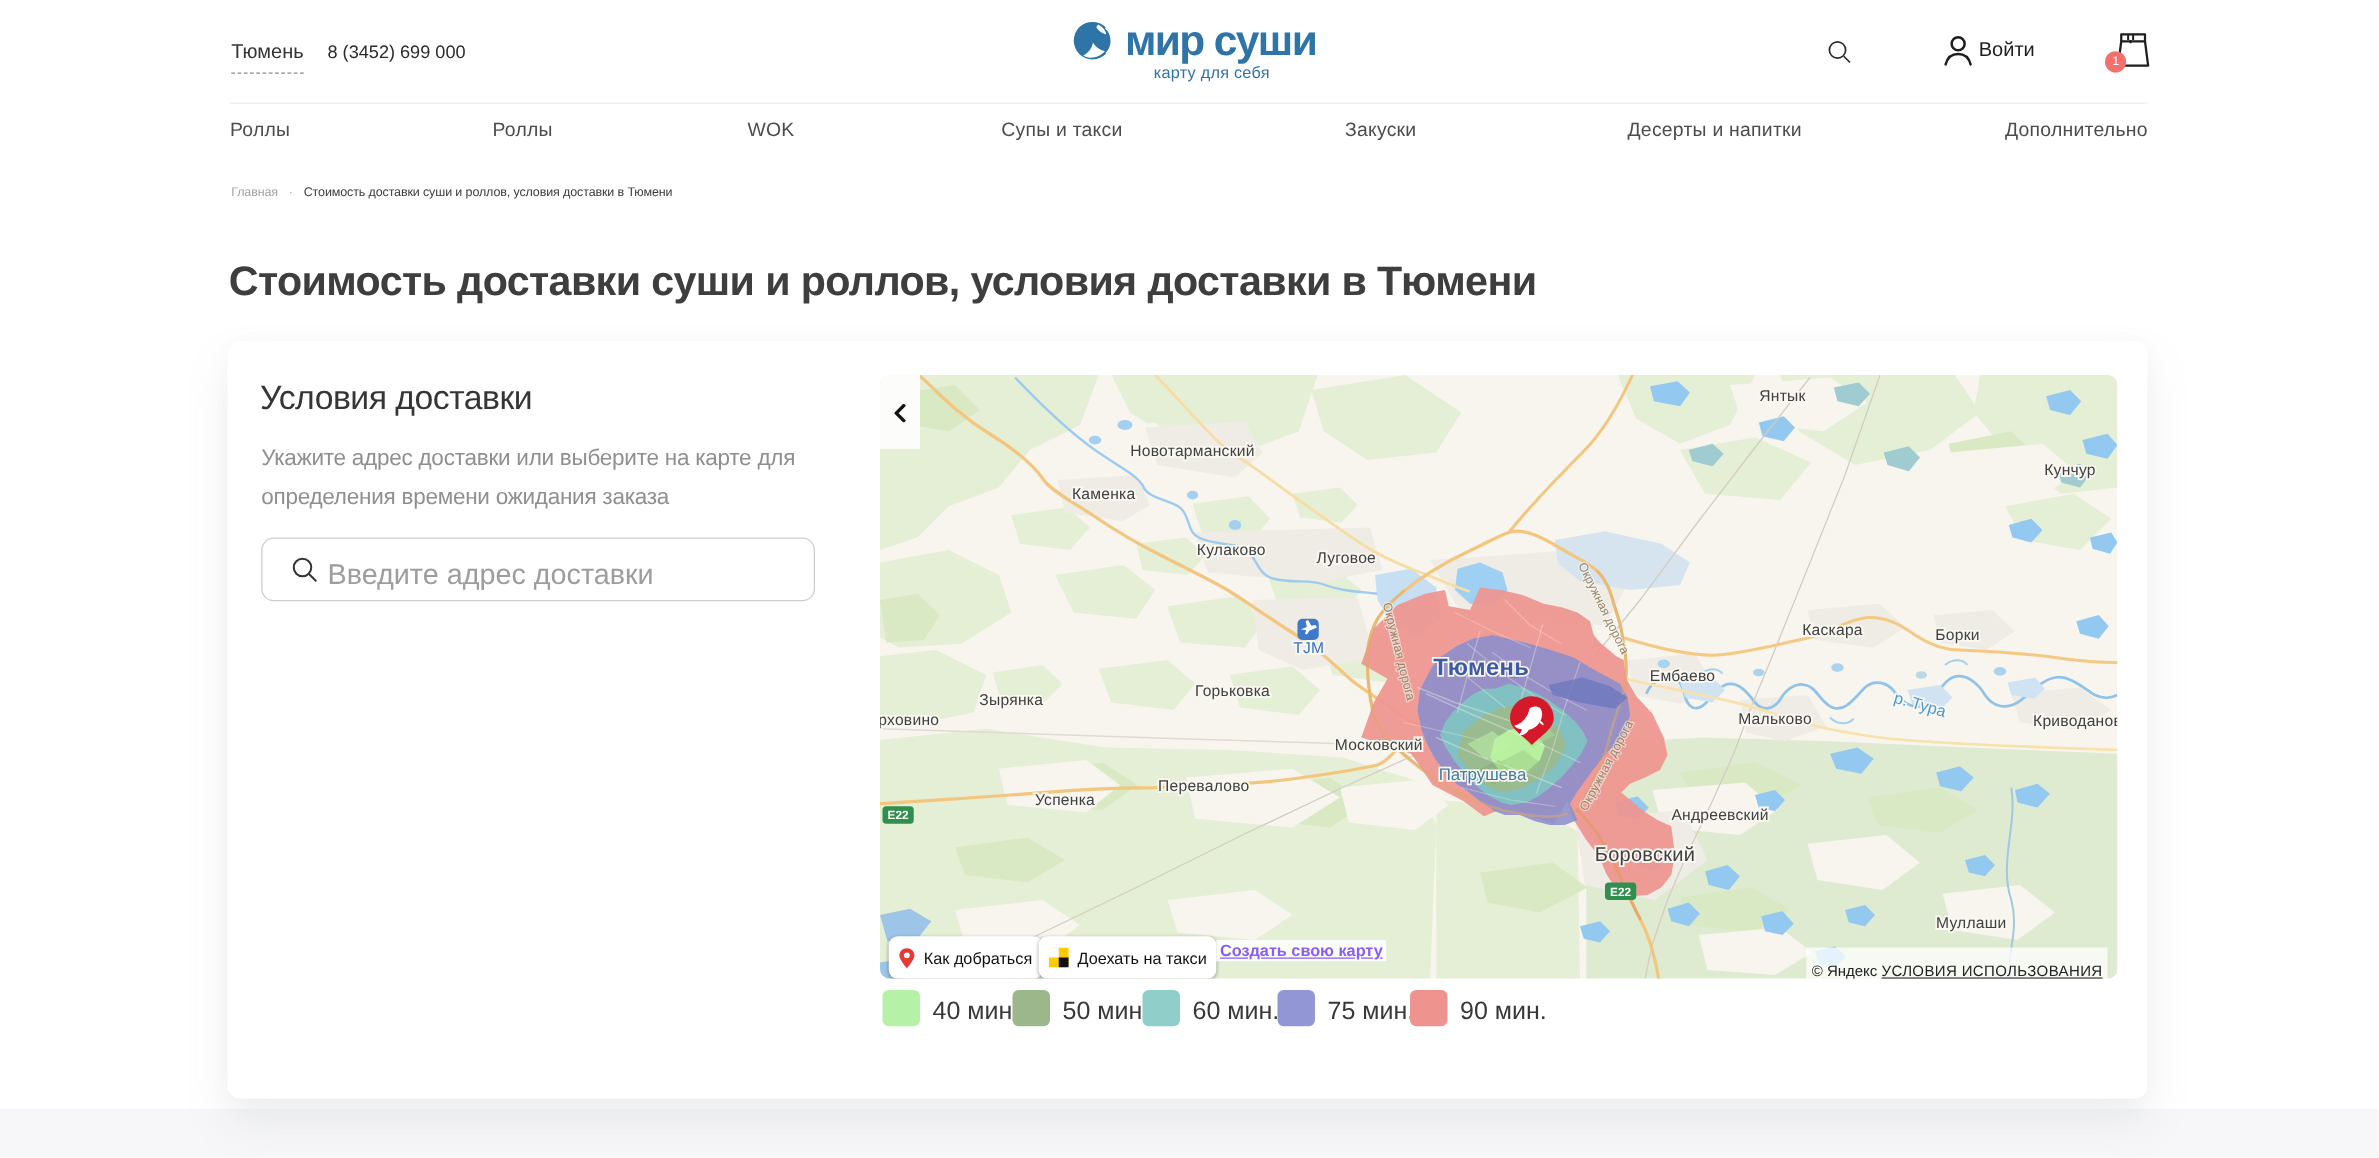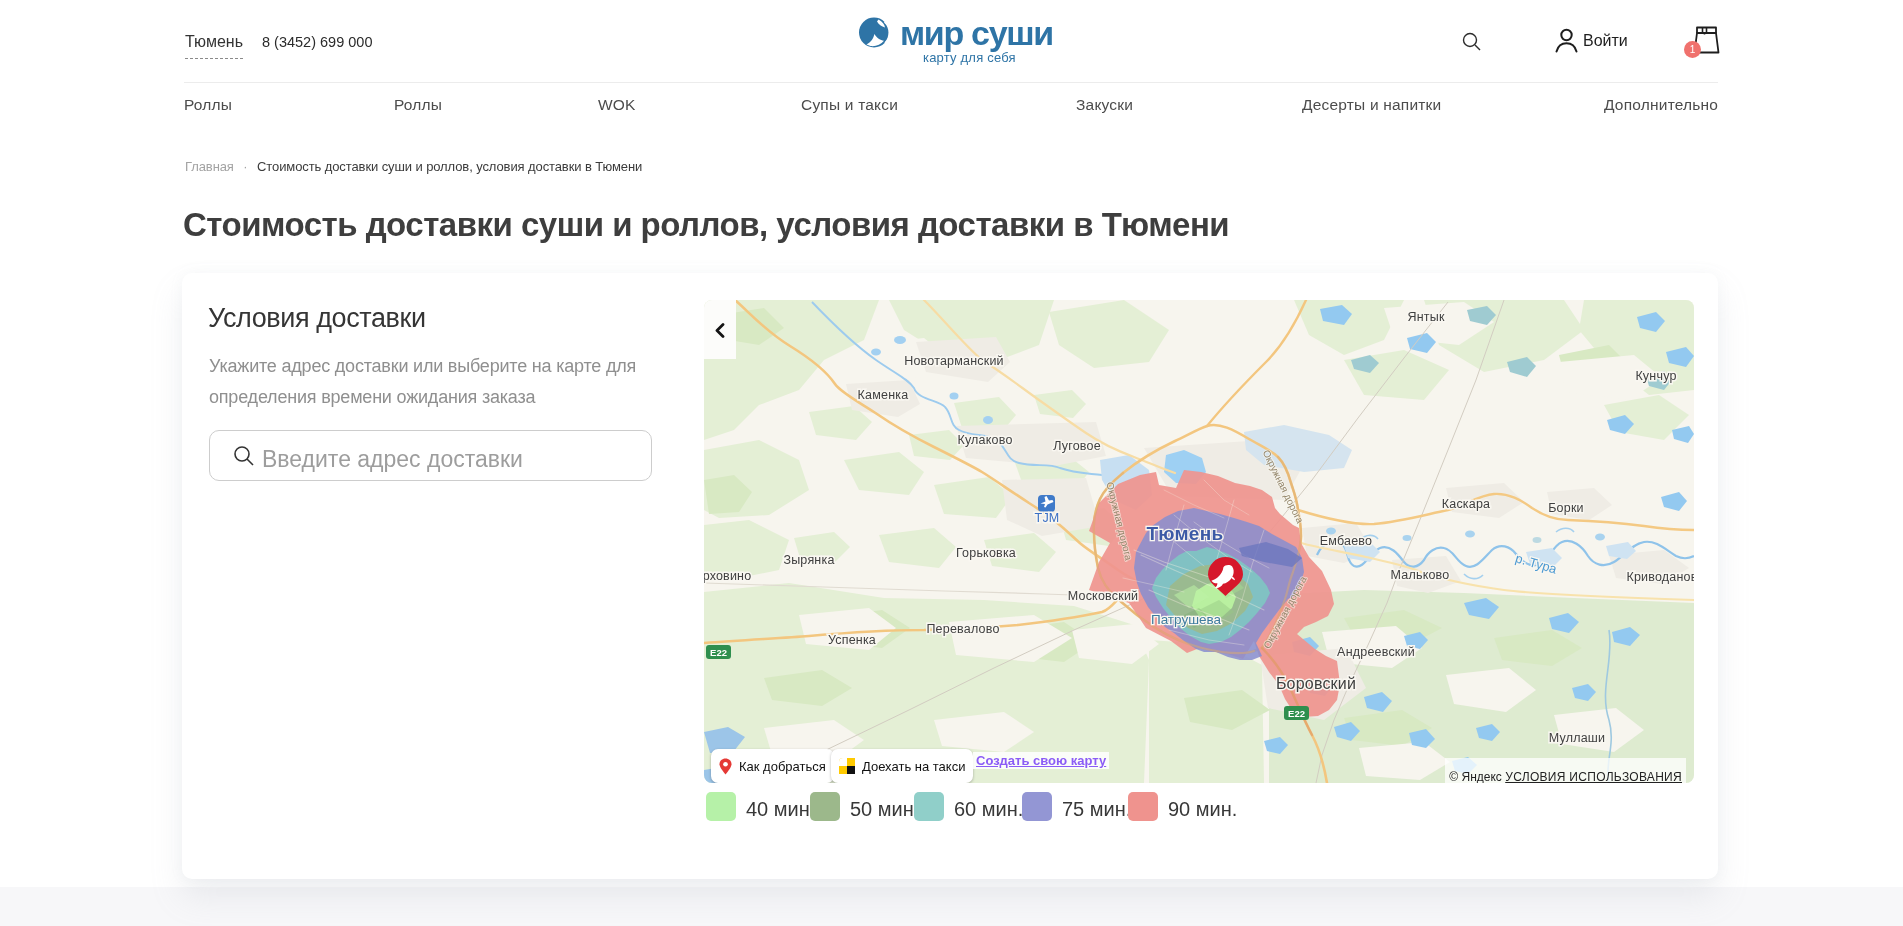--- a/index.html
+++ b/index.html
@@ -8,21 +8,21 @@
 .abs { position:absolute; }
 #city { left:185px; top:33px; font-size:16px; color:#333; border-bottom:1.5px dashed #8a8a8a; padding-bottom:7px; }
 #phone { left:262px; top:34px; font-size:14.5px; color:#2b2b2b; }
 #logo-text { left:900px; top:14px; font-size:34px; font-weight:bold; color:#2e74a6; letter-spacing:-1.3px;text-align:right; }
 #logo-sub { left:923px; top:50px; font-size:13px; color:#2e74a6; letter-spacing:0.2px; }
 #login-text { left:1583px; top:32px; font-size:16px; color:#1e1e1e; }
 #cart-badge { left:1684px; top:41px; width:17px; height:17px; border-radius:50%; background:#f0716d;
   color:#fff; font-size:10px; text-align:center; line-height:17px; }
 #navline { left:184px; top:82px; width:1534px; border-top:1px solid #ececec; }
 .nav { top:96px; font-size:15.5px; color:#4c4c4c; letter-spacing:0.2px; }
-#bc { left:185px; top:159px; font-size:13px; color:#3b3b3b; letter-spacing:-0.1px; }
+#bc { left:185px; top:149px; font-size:10px; color:#3b3b3b; letter-spacing:-0.1px; }
 #bc .g { color:#a3a3a3; }
 #title { left:183px; top:206px; font-size:33px; font-weight:bold; color:#3e3e3e; letter-spacing:-0.5px; }
 #card { left:182px; top:273px; width:1536px; height:606px; background:#fff; border-radius:10px;
   box-shadow:0 18px 32px rgba(160,165,180,.17), 0 0 14px rgba(160,165,180,.07); }
 #card-h { left:208px; top:303px; font-size:27px; color:#353535; letter-spacing:-0.4px; }
 #card-p { left:209px; top:351px; font-size:18px; color:#8f8f8f; line-height:31px; letter-spacing:-0.2px; }
 #inp { left:209px; top:430px; width:443px; height:51px; border:1px solid #cdcdcd; border-radius:10px; background:#fff; }
 #inp-ph { left:262px; top:446px; font-size:23px; color:#9d9d9d; }
 #map { left:704px; top:300px; width:990px; height:483px; border-radius:8px; overflow:hidden; }
 #backbtn { left:0; top:0; width:32px; height:59px; background:#fcfcfa; }

